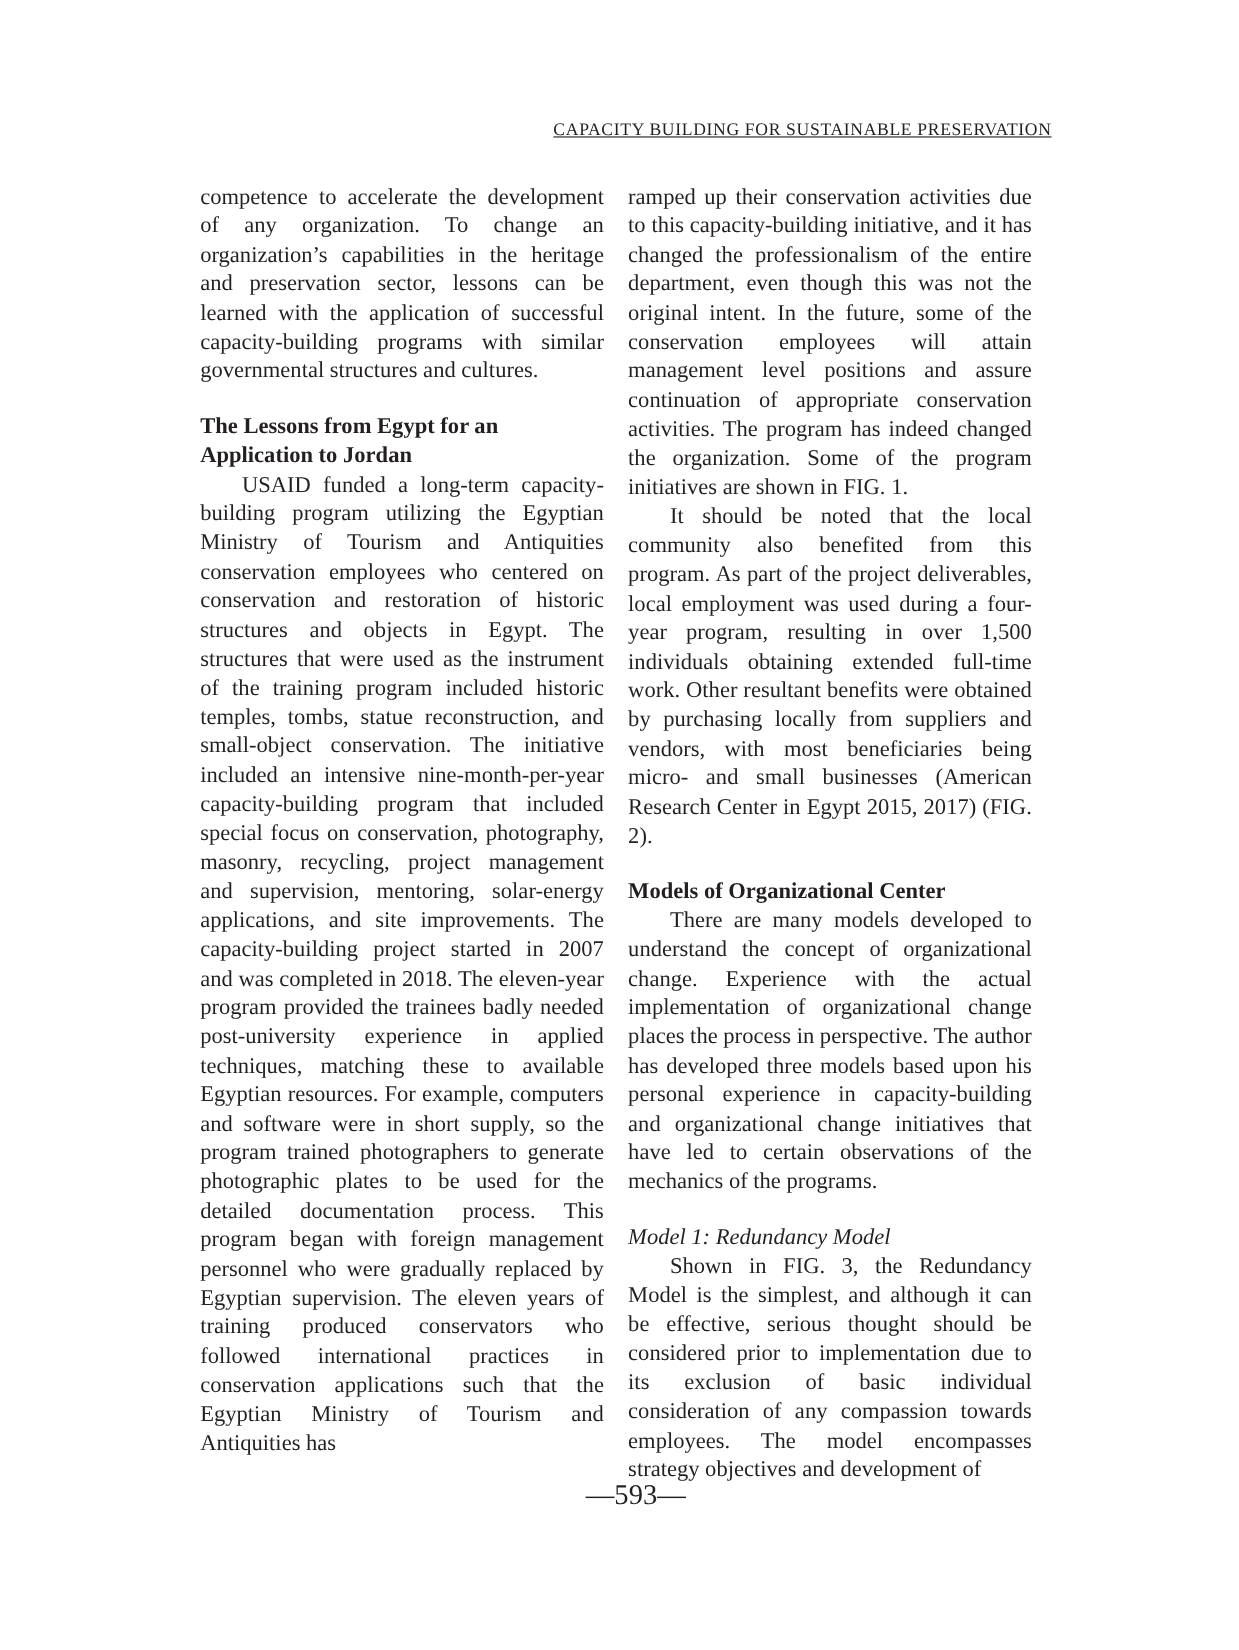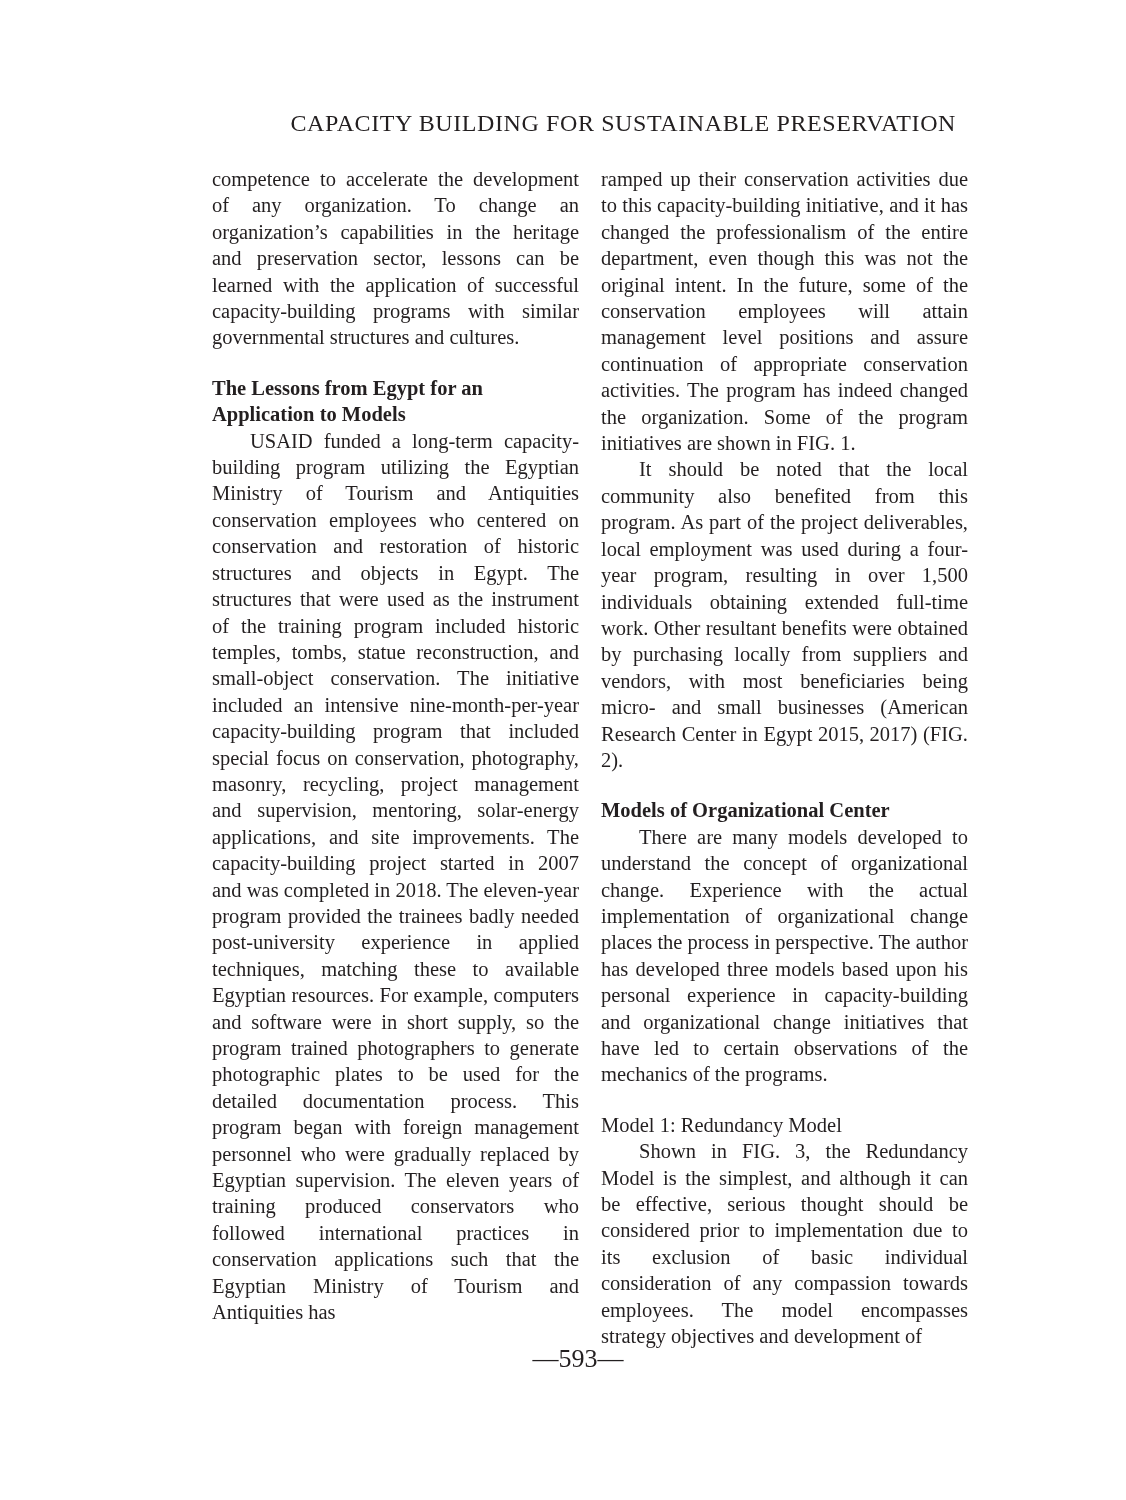--- a/index.html
+++ b/index.html
@@ -15,28 +15,29 @@
     color: #231f20;
     font-family: "Liberation Serif", serif;
     overflow: hidden;
   }
   .running-header {
     position: absolute;
     top: 110px;
     left: 200px;
     width: 756px;
     text-align: right;
-    font-size: 24px;
+    font-size: 16px;
     letter-spacing: 0.6px;
     white-space: nowrap;
+    text-decoration: underline;
   }
   .columns {
     position: absolute;
     top: 166px;
-    left: 212px;
+    left: 182px;
     width: 756px;
     display: flex;
     gap: 22px;
   }
   .column {
     width: 367px;
     font-size: 20.5px;
     line-height: 26.4px;
     text-align: justify;
     hyphens: auto;
@@ -49,20 +50,21 @@
     text-indent: 38px;
   }
   .section-heading {
     font-weight: bold;
     font-size: 20.5px;
     line-height: 26.4px;
     margin: 24px 0 0 0;
     text-align: left;
   }
   .sub-heading {
+    font-style: italic;
     font-weight: normal;
     font-size: 20.5px;
     line-height: 26.4px;
     margin: 24px 0 0 0;
     text-align: left;
   }
   .page-number {
     position: absolute;
     top: 1344px;
     left: 200px;
@@ -75,21 +77,21 @@
 <body>
 
 <div class="page">
 
   <div class="running-header">CAPACITY BUILDING FOR SUSTAINABLE PRESERVATION</div>
 
   <div class="columns">
 
     <div class="column">
       <p class="para">competence to accelerate the development of any organization. To change an organization’s capabilities in the heritage and preservation sector, lessons can be learned with the application of successful capacity-building programs with similar governmental structures and cultures.</p>
-      <h2 class="section-heading">The Lessons from Egypt for an Application to Models</h2>
+      <h2 class="section-heading">The Lessons from Egypt for an Application to Jordan</h2>
       <p class="para para-indent">USAID funded a long-term capacity-building program utilizing the Egyptian Ministry of Tourism and Antiquities conservation employees who centered on conservation and restoration of historic structures and objects in Egypt. The structures that were used as the instrument of the training program included historic temples, tombs, statue reconstruction, and small-object conservation. The initiative included an intensive nine-month-per-year capacity-building program that included special focus on conservation, photography, masonry, recycling, project management and supervision, mentoring, solar-energy applications, and site improvements. The capacity-building project started in 2007 and was completed in 2018. The eleven-year program provided the trainees badly needed post-university experience in applied techniques, matching these to available Egyptian resources. For example, computers and software were in short supply, so the program trained photographers to generate photographic plates to be used for the detailed documentation process. This program began with foreign management personnel who were gradually replaced by Egyptian supervision. The eleven years of training produced conservators who followed international practices in conservation applications such that the Egyptian Ministry of Tourism and Antiquities has</p>
     </div>
 
     <div class="column">
       <p class="para">ramped up their conservation activities due to this capacity-building initiative, and it has changed the professionalism of the entire department, even though this was not the original intent. In the future, some of the conservation employees will attain management level positions and assure continuation of appropriate conservation activities. The program has indeed changed the organization. Some of the program initiatives are shown in FIG. 1.</p>
       <p class="para para-indent">It should be noted that the local community also benefited from this program. As part of the project deliverables, local employment was used during a four-year program, resulting in over 1,500 individuals obtaining extended full-time work. Other resultant benefits were obtained by purchasing locally from suppliers and vendors, with most beneficiaries being micro- and small businesses (American Research Center in Egypt 2015, 2017) (FIG. 2).</p>
       <h2 class="section-heading">Models of Organizational Center</h2>
       <p class="para para-indent">There are many models developed to understand the concept of organizational change. Experience with the actual implementation of organizational change places the process in perspective. The author has developed three models based upon his personal experience in capacity-building and organizational change initiatives that have led to certain observations of the mechanics of the programs.</p>
       <h3 class="sub-heading">Model 1: Redundancy Model</h3>
       <p class="para para-indent">Shown in FIG. 3, the Redundancy Model is the simplest, and although it can be effective, serious thought should be considered prior to implementation due to its exclusion of basic individual consideration of any compassion towards employees. The model encompasses strategy objectives and development of</p>

